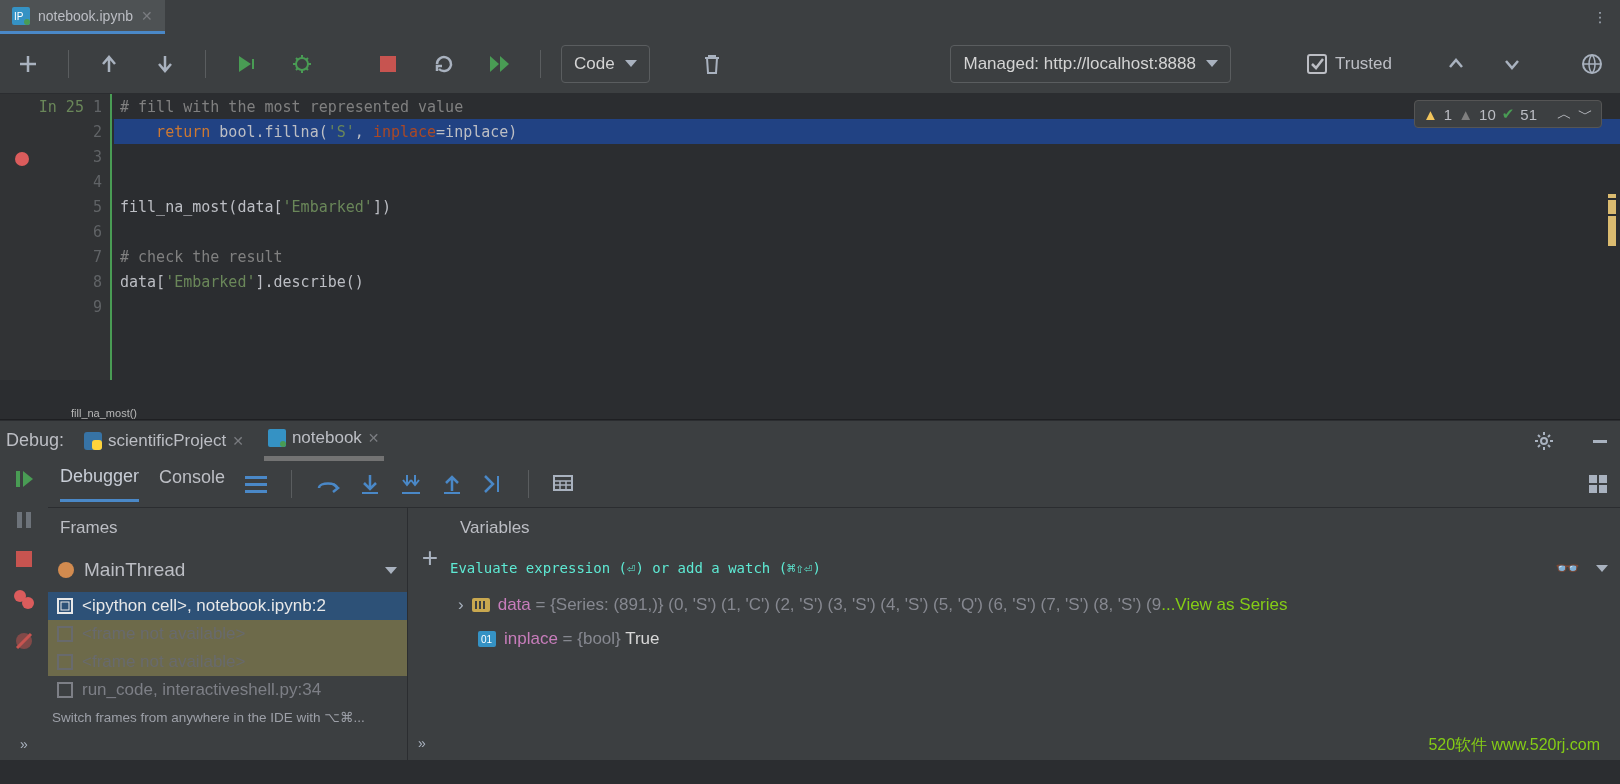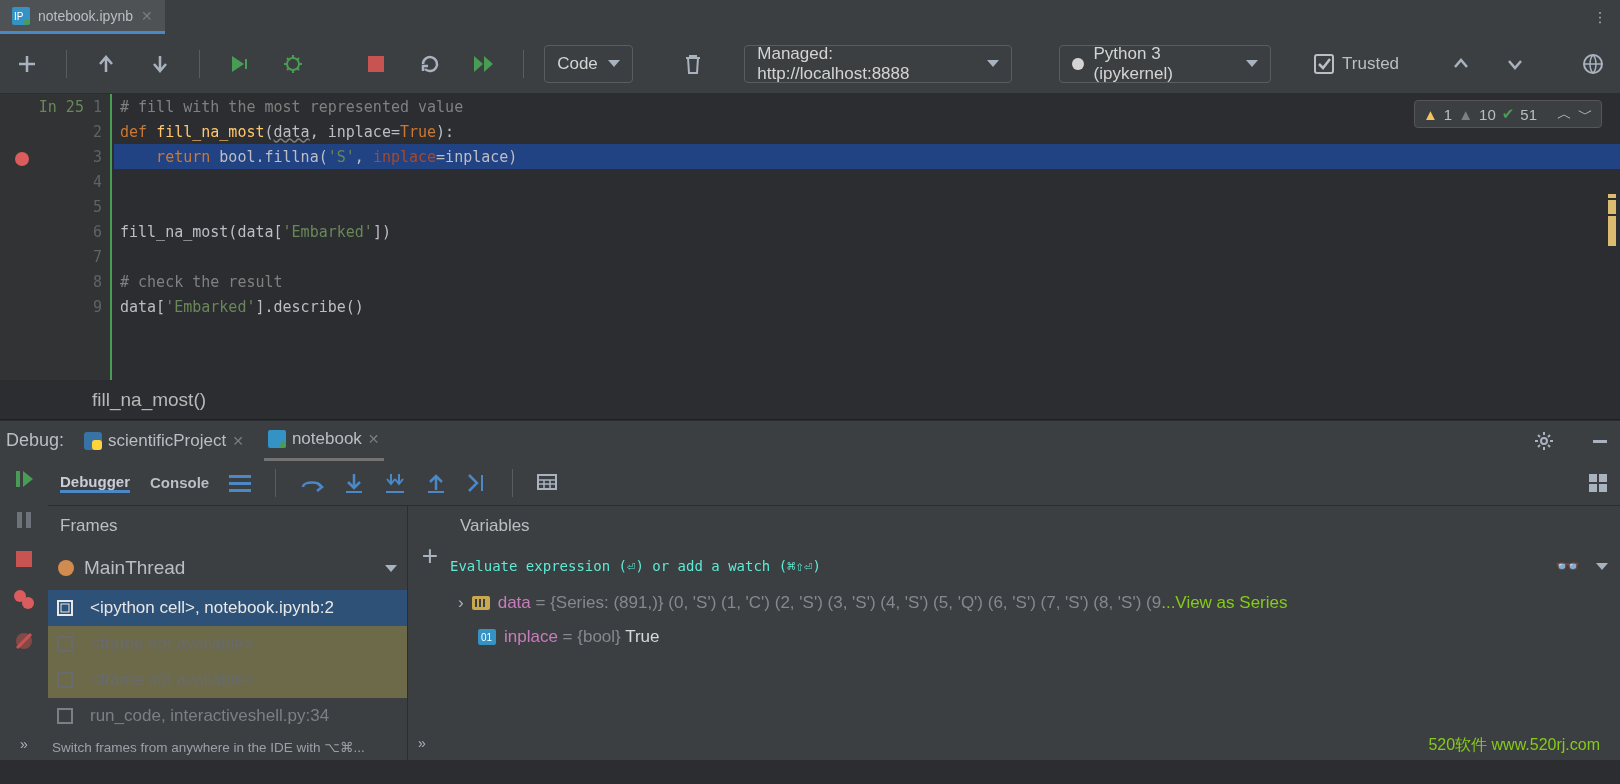--- a/index.html
+++ b/index.html
@@ -95,45 +95,45 @@
   position: absolute; width: 14px; height: 14px; border-radius: 50%;
   background: #db5c5c; left: 15px;
 }
 .inspection-badge {
   position: absolute; top: 6px; right: 18px; height: 28px;
   background: #3c3f41; border: 1px solid #555;
   display: flex; align-items: center; padding: 0 8px; gap: 6px;
   border-radius: 4px; font-size: 15px;
 }
 .output-line {
-  height: 40px; display: flex; align-items: center; padding-left: 92px;
-  font-family: Arial; font-size: 19px; color: #b8b8b8;
+  height: 40px; display: flex; align-items: flex-end; padding-left: 71px;
+  font-family: Arial; font-size: 11px; color: #b8b8b8;
   border-bottom: 1px solid #1e1f22;
 }
 .debug-header {
   height: 40px;
   display: flex; align-items: center; padding-left: 6px; gap: 16px;
   background: #3c3f41; border-top: 1px solid #2b2d30;
 }
 .debug-tab {
   display: flex; align-items: center; gap: 6px;
   padding: 6px 4px 6px 4px; height: 40px;
 }
-.debug-tab.active { border-bottom: 3px solid #737373; }
+.debug-tab.active { border-bottom: 5px solid #737373; }
 .debug-body { height: 300px; display: flex; background: #3c3f41; }
 .debug-left-controls { width: 48px; display: flex; flex-direction: column; align-items: center; padding-top: 8px; gap: 20px; }
 .debug-main { flex: 1; display: flex; flex-direction: column; }
 .debug-toolbar { height: 48px; display: flex; align-items: center; gap: 20px; padding-left: 12px; border-bottom: 1px solid #2b2d30; }
-.subtab { font-size: 15px; padding-bottom: 0; font-weight: bold; }
+.subtab { font-size: 18px; padding-bottom: 12px; }
 .subtab.active { border-bottom: 3px solid #4a88c7; color: #c8cdd6; }
 .panels { flex: 1; display: flex; }
 .frames-panel { width: 360px; border-right: 1px solid #2b2d30; display: flex; flex-direction: column; }
 .panel-header { height: 40px; padding-left: 12px; display: flex; align-items: center; font-size: 17px; text-align: center; }
 .thread-row { height: 44px; display: flex; align-items: center; padding: 0 10px; gap: 10px; }
-.frame-row { height: 36px; display: flex; align-items: center; padding-left: 8px; gap: 16px; font-size: 17px; overflow: hidden; white-space: nowrap; text-align: center; }
+.frame-row { height: 28px; display: flex; align-items: center; padding-left: 8px; gap: 8px; font-size: 17px; overflow: hidden; white-space: nowrap; text-align: center; }
 .frame-row.selected { background: #2d5177; color: #e8e8e8; }
 .frame-row.unavail { background: #6d6a4a; color: #686a6d; }
 .frame-icon { width: 18px; height: 18px; flex-shrink: 0; }
 .vars-panel { flex: 1; display: flex; flex-direction: column; padding-left: 4px; }
 .watch-row { display: flex; align-items: center; height: 40px; gap: 10px; padding-left: 2px; }
 .watch-input { flex: 1; font-family: monospace; font-size: 14px; color: #5eead4; }
 .var-row { height: 34px; display: flex; align-items: center; gap: 8px; padding-left: 10px; font-size: 17px; }
 .status-tip { height: 26px; font-size: 13.5px; padding-left: 4px; display: flex; align-items: center; color: #9da0a8; }
 .link { color: #84cc16; }
 .kw { color: #cc7832; }
@@ -221,25 +221,20 @@
       <svg width="18" height="20">
         <path d="M2 4h14M6 4V2h6v2M4 4l1 15h8l1-15" stroke="#a9b2bf" stroke-width="2" fill="none"></path>
       </svg>
     </div>
   <div class="flex-spacer"></div>
   <div class="dropdown">
     <span>Managed: http://localhost:8888</span>
     <div class="dropdown-caret"></div>
   </div>
   <div style="width:16px"></div>
-  <div class="dropdown">
-    <span style="width:12px;height:12px;border-radius:50%;background:#d4d4d4"></span>
-    <span>Python 3 (ipykernel)</span>
-    <div class="dropdown-caret"></div>
-  </div>
   <div style="width:12px"></div>
   <div style="display:flex;align-items:center;gap:8px">
     <div class="checkbox">
         <svg width="14" height="14">
           <path d="M2 7l4 4 7-9" stroke="#bcbec4" stroke-width="2.5" fill="none"></path>
         </svg>
       </div>
     <span style="font-size:17px">Trusted</span>
   </div>
   <div style="width:12px"></div>
@@ -286,21 +281,20 @@
       </div>
     <div class="gutter-row">
         <span class="lineno">8</span>
       </div>
     <div class="gutter-row">
         <span class="lineno">9</span>
       </div>
   </div>
   <div class="code-area">
     <div class="code-line"><span class="comment"># fill with the most represented value</span></div>
-    <div class="code-line"><span class="kw">def </span><span class="fn">fill_na_most</span><span>(</span><span style="text-decoration-line:underline;text-decoration-style:wavy;text-decoration-color:#808080">data</span><span>, inplace=</span><span class="kw">True</span><span>):</span></div>
     <div class="code-line highlighted-line"><span class="kw">    return </span><span>bool.fillna(</span><span class="str">'S'</span><span>, </span><span class="named">inplace</span><span>=inplace)</span></div>
     <div class="code-line"></div>
     <div class="code-line"></div>
     <div class="code-line"><span>fill_na_most(data[</span><span class="str">'Embarked'</span><span>])</span></div>
     <div class="code-line"></div>
     <div class="code-line"><span class="comment"># check the result</span></div>
     <div class="code-line"><span>data[</span><span class="str">'Embarked'</span><span>].describe()</span></div>
   </div>
 
   <div class="inspection-badge">

